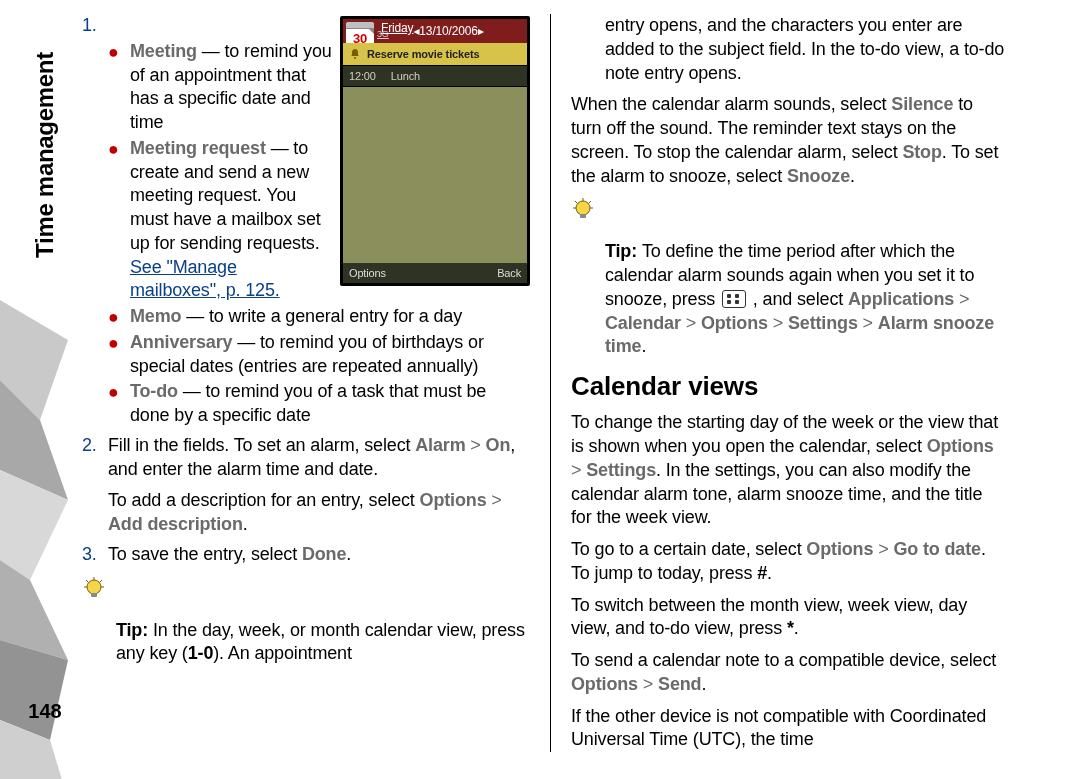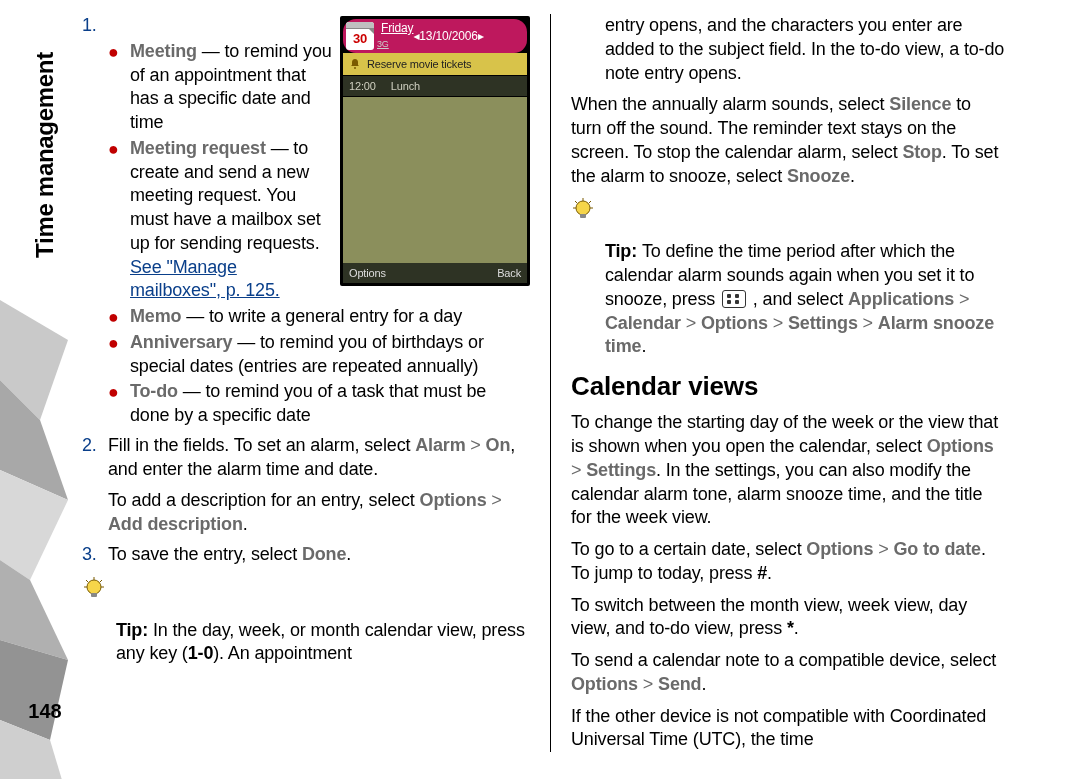--- a/index.html
+++ b/index.html
@@ -143,25 +143,24 @@
     height: 270px;
     background: #000;
     margin: 2px 0 6px 8px;
     border-radius: 2px;
     box-sizing: border-box;
     padding: 3px;
     display: flex;
     flex-direction: column;
   }
   .phone-top {
-    background: #be185d;
-    height: 34px;
-    display: flex;
-    position: relative;
-    border-radius: 13px;
+    background: #7f1d1d;
+    height: 24px;
+    display: flex;
+    position: relative;
   }
   .cal-icon {
     width: 28px;
     height: 28px;
     margin: 3px;
     background: #fff;
     border-radius: 3px;
     position: relative;
     overflow: hidden;
   }
@@ -183,20 +182,21 @@
   .phone-yellow {
     height: 22px;
     background: #d8c34a;
     display: flex;
     align-items: center;
     gap: 6px;
     padding: 0 6px;
     font-size: 11px;
     color: #222;
     position: relative;
+    font-weight: bold;
   }
   .bell {
     width: 12px; height: 12px;
     position: relative;
   }
   .phone-greenrow {
     height: 20px;
     background: #2e3324;
     border-top: 1px solid #000;
     border-bottom: 1px solid #000;
@@ -372,21 +372,21 @@
         </div>
       </div>
 
     </div>
 
     <div class="col right">
 
       <div style="margin-left:34px">entry opens, and the characters you enter are added to the subject field. In the to-do view, a to-do note entry opens.</div>
 
       <div class="plain">
-        <span>When the annually alarm sounds, select </span><span class="gb">Silence</span><span> to turn off the sound. The reminder text stays on the screen. To stop the calendar alarm, select </span><span class="gb">Stop</span><span>. To set the alarm to snooze, select </span><span class="gb">Snooze</span><span>.</span>
+        <span>When the calendar alarm sounds, select </span><span class="gb">Silence</span><span> to turn off the sound. The reminder text stays on the screen. To stop the calendar alarm, select </span><span class="gb">Stop</span><span>. To set the alarm to snooze, select </span><span class="gb">Snooze</span><span>.</span>
       </div>
 
       <div class="tip-row">
         <div class="tip-icon-cell">
           <span>
             <svg width="24" height="28" viewBox="0 0 24 28">
               <circle cx="12" cy="10" r="7" fill="#f6d54a" stroke="#7a5b00" stroke-width="1"></circle>
               <rect x="9" y="16" width="6" height="4" fill="#888" rx="1"></rect>
               <line x1="12" y1="0" x2="12" y2="3" stroke="#7a5b00"></line>
               <line x1="2" y1="10" x2="5" y2="10" stroke="#7a5b00"></line>

